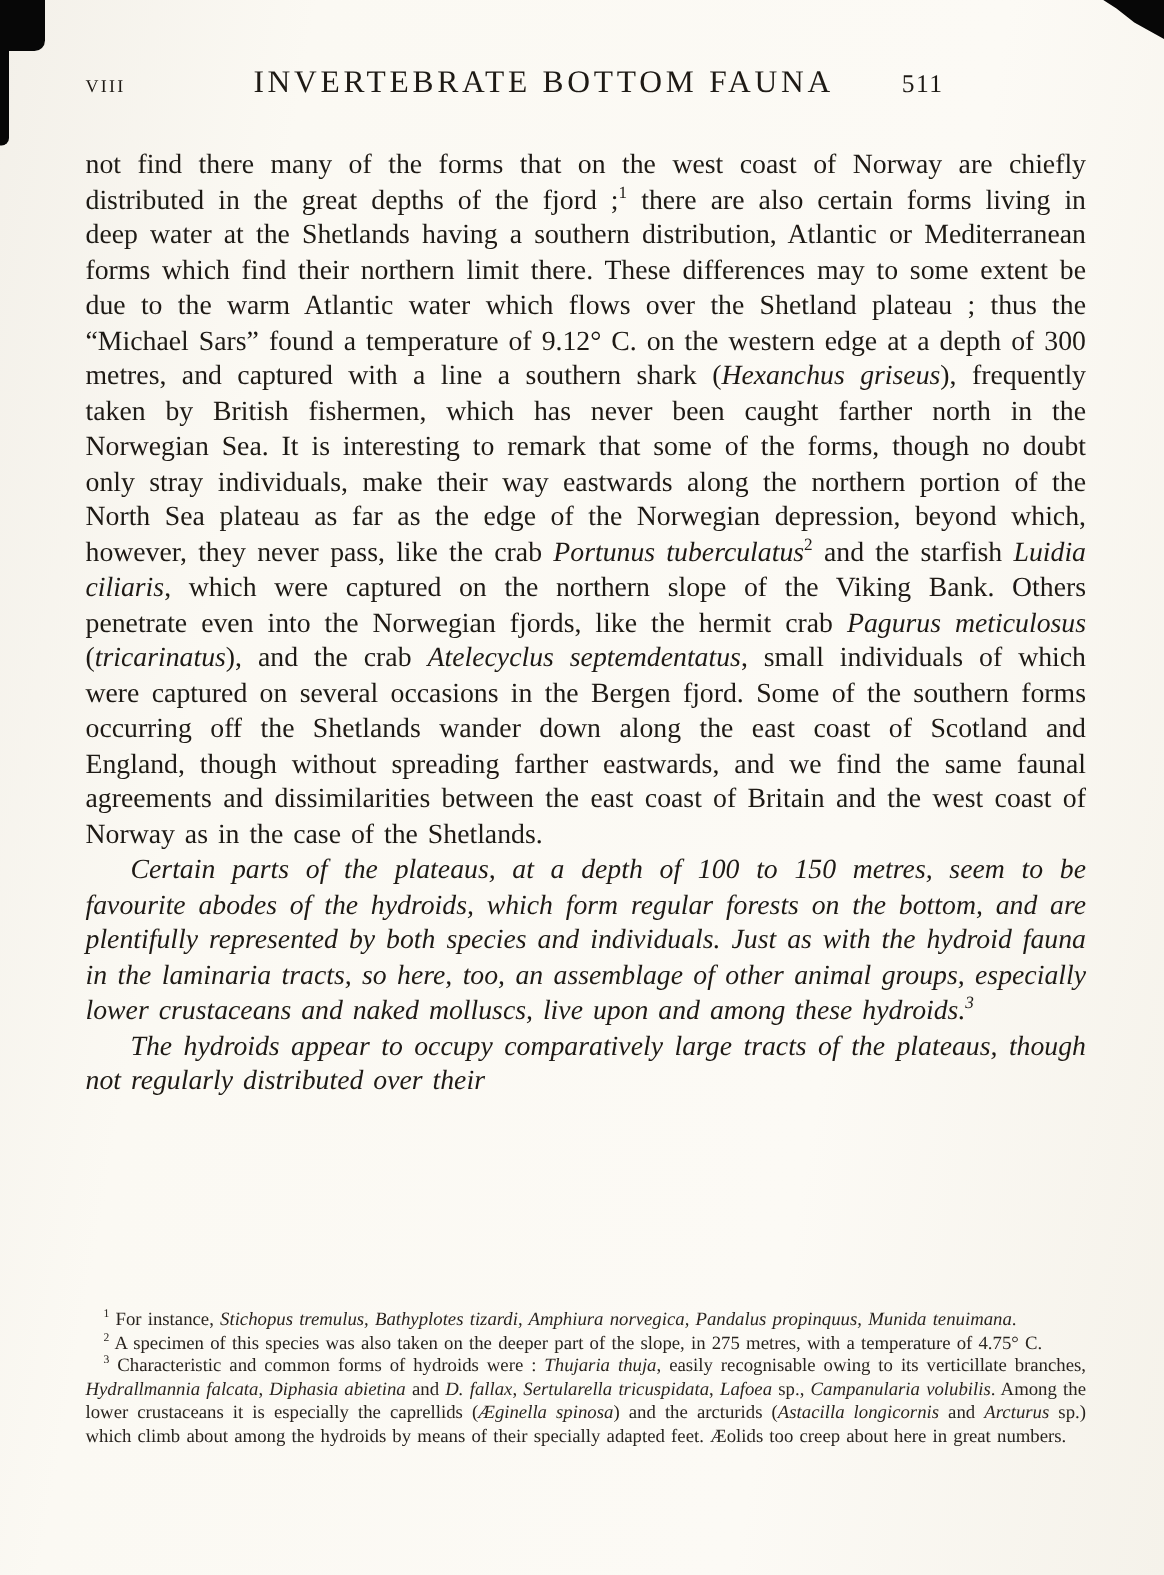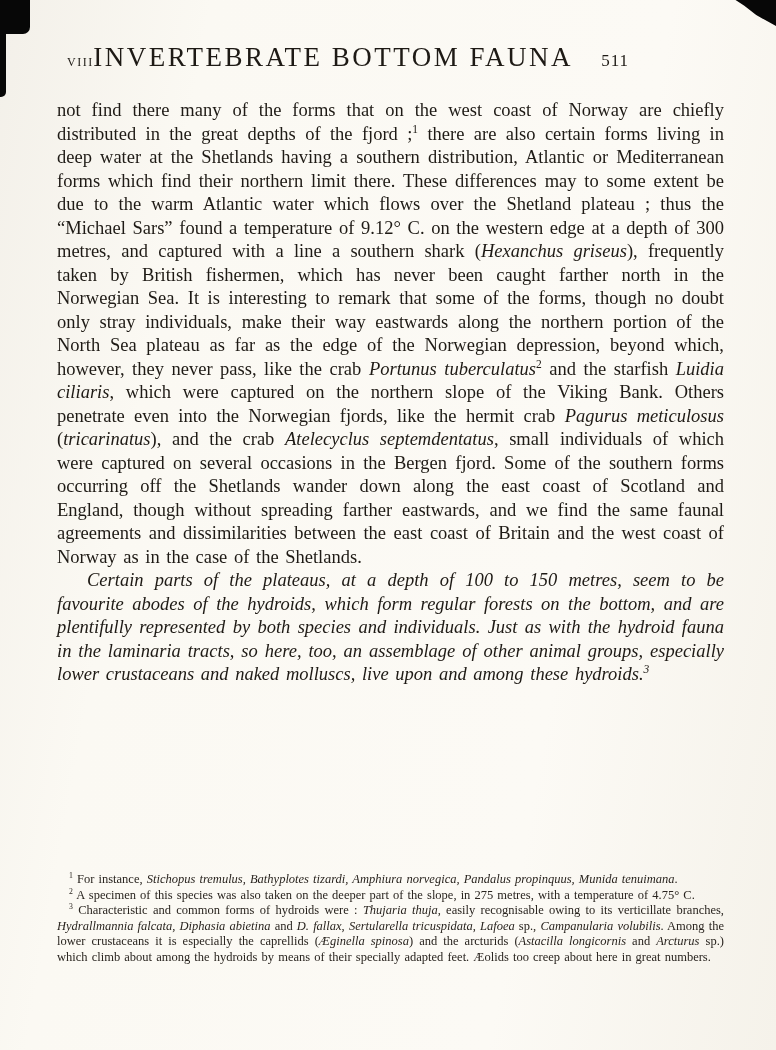--- a/index.html
+++ b/index.html
@@ -14,24 +14,24 @@
     background: linear-gradient(100deg, #f3f0e9 0%, #fbf9f3 22%, #fcfaf5 70%, #f5f2ea 100%);
     color: #1e1a15;
   }
   .artifact { position: absolute; background: #070707; }
   .artifact-tl { left: 0; top: 0; width: 30px; height: 34px; border-bottom-right-radius: 7px; }
   .artifact-left { left: 0; top: 0; width: 6px; height: 97px; border-bottom-right-radius: 5px; }
   .artifact-tr { right: 0; top: 0; width: 44px; height: 26px;
     clip-path: polygon(8% 0, 100% 0, 100% 100%, 55% 58%, 28% 22%); }
   .running-head {
     position: absolute; left: 57px; right: 52px; top: 42px;
-    display: grid; grid-template-columns: 1fr auto 1fr; align-items: baseline; margin-left: 10px;
+    display: grid; grid-template-columns: 1fr auto 1fr; align-items: baseline;
   }
   .chapter { font-size: 12px; letter-spacing: 1.5px; justify-self: start; }
-  .title { font-size: 27px; letter-spacing: 2.5px; white-space: nowrap; justify-self: center; transform: translateX(-28px); }
+  .title { font-size: 21px; letter-spacing: 2.5px; white-space: nowrap; justify-self: center; transform: translateX(-28px); }
   .folio { font-size: 17px; letter-spacing: 1px; justify-self: end; margin-right: 95px; }
   .body-text { position: absolute; left: 57px; right: 52px; top: 82px; margin-top: 17px; }
   .para { margin: 0; font-size: 18.5px; line-height: 23.5px; text-align: justify; word-spacing: 2px; }
   .para.indent { text-indent: 30px; font-style: italic; }
   sup { font-size: 0.62em; line-height: 0; vertical-align: super; }
   .italic { font-style: italic; }
   .footnotes { position: absolute; left: 57px; right: 52px; top: 872px; }
   .footnote { margin: 0; font-size: 12.5px; line-height: 15.5px; text-align: justify; text-indent: 12px; color: #29241f; word-spacing: 1px; }
 </style>
 </head>
@@ -45,20 +45,21 @@
 
   <header class="running-head">
     <span class="chapter">VIII</span>
     <span class="title">INVERTEBRATE BOTTOM FAUNA</span>
     <span class="folio">511</span>
   </header>
 
   <main class="body-text">
     <p class="para"><span>not find there many of the forms that on the west coast of Norway are chiefly distributed in the great depths of the fjord ;</span><sup>1</sup><span> there are also certain forms living in deep water at the Shetlands having a southern distribution, Atlantic or Mediterranean forms which find their northern limit there. These differences may to some extent be due to the warm Atlantic water which flows over the Shetland plateau ; thus the “Michael Sars” found a temperature of 9.12° C. on the western edge at a depth of 300 metres, and captured with a line a southern shark (</span><span class="italic">Hexanchus griseus</span><span>), frequently taken by British fishermen, which has never been caught farther north in the Norwegian Sea. It is interesting to remark that some of the forms, though no doubt only stray individuals, make their way eastwards along the northern portion of the North Sea plateau as far as the edge of the Norwegian depression, beyond which, however, they never pass, like the crab </span><span class="italic">Portunus tuberculatus</span><sup>2</sup><span> and the starfish </span><span class="italic">Luidia ciliaris</span><span>, which were captured on the northern slope of the Viking Bank. Others penetrate even into the Norwegian fjords, like the hermit crab </span><span class="italic">Pagurus meticulosus</span><span> (</span><span class="italic">tricarinatus</span><span>), and the crab </span><span class="italic">Atelecyclus septemdentatus</span><span>, small individuals of which were captured on several occasions in the Bergen fjord. Some of the southern forms occurring off the Shetlands wander down along the east coast of Scotland and England, though without spreading farther eastwards, and we find the same faunal agreements and dissimilarities between the east coast of Britain and the west coast of Norway as in the case of the Shetlands.</span></p>
     <p class="para indent"><span>Certain parts of the plateaus, at a depth of 100 to 150 metres, seem to be favourite abodes of the hydroids, which form regular forests on the bottom, and are plentifully represented by both species and individuals. Just as with the hydroid fauna in the laminaria tracts, so here, too, an assemblage of other animal groups, especially lower crustaceans and naked molluscs, live upon and among these hydroids.</span><sup>3</sup></p>
+    <p class="para indent"><span>The hydroids appear to occupy comparatively large tracts of the plateaus, though not regularly distributed over their</span></p>
   </main>
 
   <footer class="footnotes">
     <p class="footnote"><sup>1</sup><span> For instance, </span><span class="italic">Stichopus tremulus, Bathyplotes tizardi, Amphiura norvegica, Pandalus propinquus, Munida tenuimana</span><span>.</span></p>
     <p class="footnote"><sup>2</sup><span> A specimen of this species was also taken on the deeper part of the slope, in 275 metres, with a temperature of 4.75° C.</span></p>
     <p class="footnote"><sup>3</sup><span> Characteristic and common forms of hydroids were : </span><span class="italic">Thujaria thuja</span><span>, easily recognisable owing to its verticillate branches, </span><span class="italic">Hydrallmannia falcata</span><span>, </span><span class="italic">Diphasia abietina</span><span> and </span><span class="italic">D. fallax</span><span>, </span><span class="italic">Sertularella tricuspidata</span><span>, </span><span class="italic">Lafoea</span><span> sp., </span><span class="italic">Campanularia volubilis</span><span>. Among the lower crustaceans it is especially the caprellids (</span><span class="italic">Æginella spinosa</span><span>) and the arcturids (</span><span class="italic">Astacilla longicornis</span><span> and </span><span class="italic">Arcturus</span><span> sp.) which climb about among the hydroids by means of their specially adapted feet. Æolids too creep about here in great numbers.</span></p>
   </footer>
 
 </div>
 

